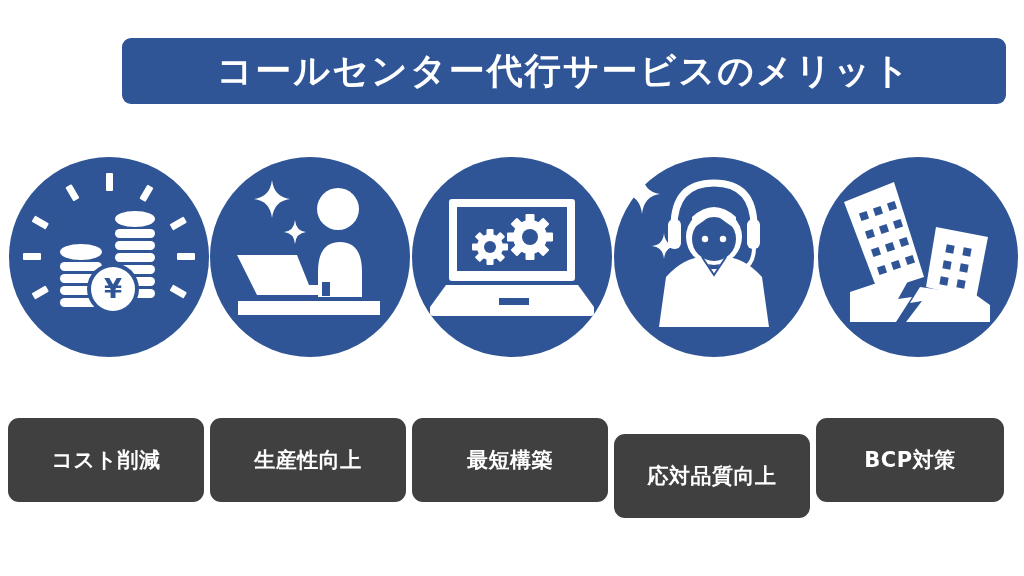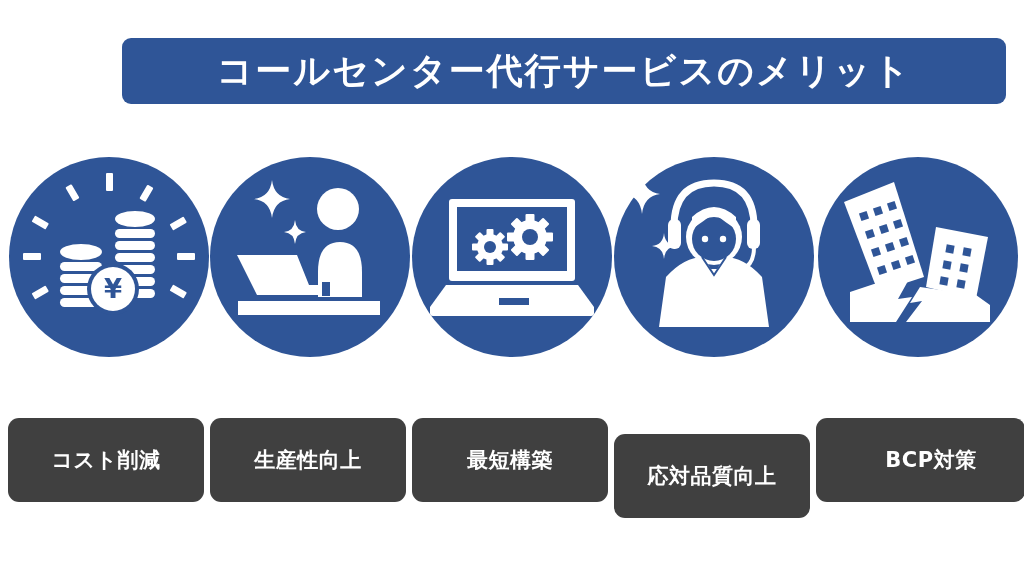--- a/index.html
+++ b/index.html
@@ -164,13 +164,13 @@
       <rect x="122" y="120" width="8" height="8" transform="rotate(10 126 124)"></rect>
       <rect x="139" y="123" width="8" height="8" transform="rotate(10 143 127)"></rect>
     </g>
   </svg>
 </div>
 
 <div class="label-btn" style="left:8px;">コスト削減</div>
 <div class="label-btn" style="left:210px;">生産性向上</div>
 <div class="label-btn" style="left:412px;">最短構築</div>
 <div class="label-btn" style="left:614px;margin-top:16px;">応対品質向上</div>
-<div class="label-btn" style="left:816px;width:188px;padding-left:21px;">BCP対策</div>
+<div class="label-btn" style="left:816px;width:188px;">BCP対策</div>
 
 </body></html>

